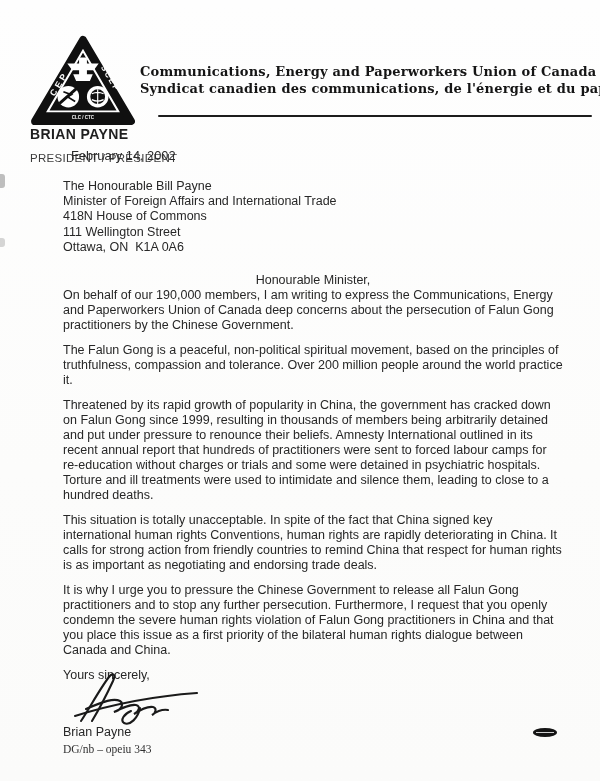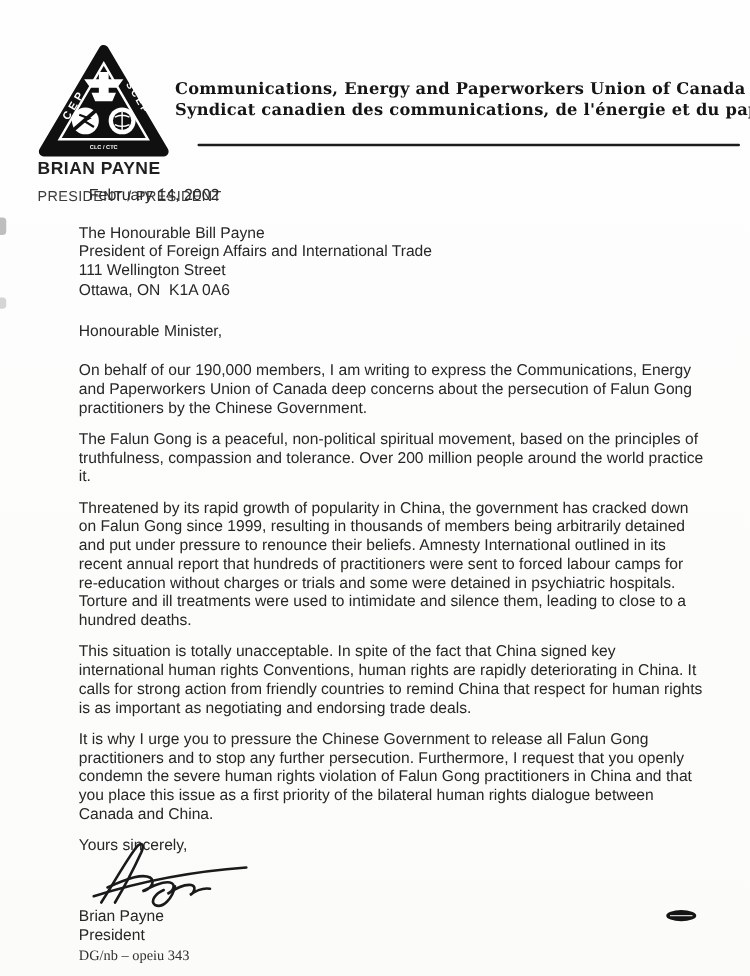--- a/index.html
+++ b/index.html
@@ -39,21 +39,21 @@
   .date-line{
     position:absolute;left:71px;top:148px;width:482px;
     font-size:12.8px;color:#2a2a2a;
   }
   
   .letter{
     position:absolute;left:63px;top:179px;width:500px;
     font-size:12.5px;line-height:15px;color:#272727;
   }
   .recipient-line{white-space:pre-wrap;line-height:15.2px;}
-  .salutation{margin-top:18px;margin-bottom:16px;}
+  .salutation{margin-top:18px;margin-bottom:0;text-align:center;}
   .para{margin:0 0 10px 0;}
   .valediction{margin-top:5px;}
   .sig-wrap{height:40px;position:relative;}
   .sig-wrap svg{position:absolute;left:8px;top:-14px;}
   .sig-name{margin-top:2px;}
   .sig-title{}
   .ref-line{font-family:"Liberation Serif", serif;font-size:11.5px;color:#303030;margin-top:2px;}
   
   .stamp{
     position:absolute;left:533px;top:728px;width:24px;height:9px;
@@ -107,21 +107,22 @@
 
   <div class="officer-name">BRIAN PAYNE</div>
   <div class="officer-title">PRESIDENT / PRÉSIDENT</div>
 
   <div class="date-line">February 14, 2002</div>
 
   <div class="letter">
 
     <div>
       <div class="recipient-line">The Honourable Bill Payne</div>
-      <div class="recipient-line">President of Foreign Affairs and International Trade</div>
+      <div class="recipient-line">Minister of Foreign Affairs and International Trade</div>
+      <div class="recipient-line">418N House of Commons</div>
       <div class="recipient-line">111 Wellington Street</div>
       <div class="recipient-line">Ottawa, ON  K1A 0A6</div>
     </div>
 
     <div class="salutation">Honourable Minister,</div>
 
     <p class="para">On behalf of our 190,000 members, I am writing to express the Communications, Energy and Paperworkers Union of Canada deep concerns about the persecution of Falun Gong practitioners by the Chinese Government.</p>
     <p class="para">The Falun Gong is a peaceful, non-political spiritual movement, based on the principles of truthfulness, compassion and tolerance. Over 200 million people around the world practice it.</p>
     <p class="para">Threatened by its rapid growth of popularity in China, the government has cracked down on Falun Gong since 1999, resulting in thousands of members being arbitrarily detained and put under pressure to renounce their beliefs. Amnesty International outlined in its recent annual report that hundreds of practitioners were sent to forced labour camps for re-education without charges or trials and some were detained in psychiatric hospitals. Torture and ill treatments were used to intimidate and silence them, leading to close to a hundred deaths.</p>
     <p class="para">This situation is totally unacceptable. In spite of the fact that China signed key international human rights Conventions, human rights are rapidly deteriorating in China. It calls for strong action from friendly countries to remind China that respect for human rights is as important as negotiating and endorsing trade deals.</p>
@@ -134,21 +135,20 @@
         <g fill="none" stroke="#1a1a1a" stroke-width="2.1" stroke-linecap="round">
           <path d="M10,52 C18,40 30,18 38,8 C42,3 45,5 42,12 C36,25 27,42 21,52"></path>
           <path d="M15,40 C33,32 43,29 49,32 C54,35 49,42 43,43 C51,39 59,35 65,36 C70,37 68,43 63,45 C69,41 76,37 82,38 C86,39 85,44 81,46 C85,43 91,40 97,41"></path>
           <path d="M69,39 C67,49 59,57 53,54 C49,51 53,45 60,42"></path>
           <path d="M4,47 C42,35 84,27 126,24"></path>
         </g>
       </svg>
     </div>
 
     <div class="sig-name">Brian Payne</div>
-    <div class="sig-title">President</div>
     <div class="ref-line">DG/nb – opeiu 343</div>
 
   </div>
 
   <div class="smudge a"></div>
   <div class="smudge b"></div>
   <div class="stamp"></div>
 
 </div>
 

